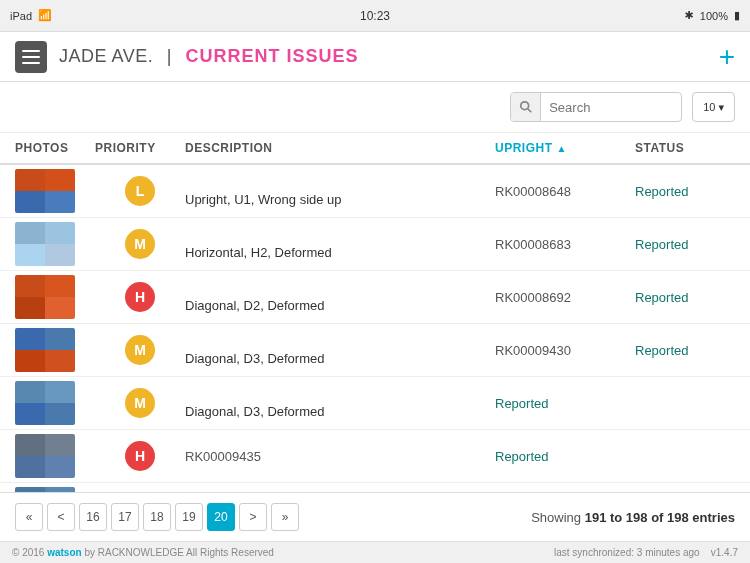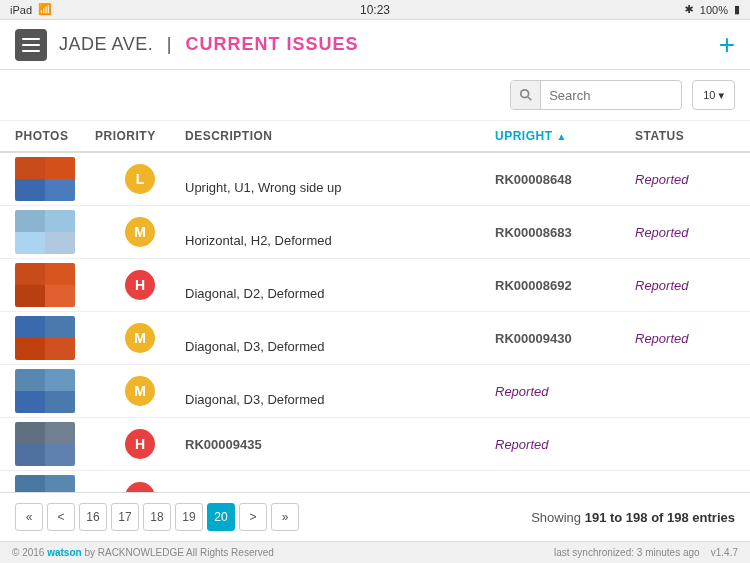--- a/index.html
+++ b/index.html
@@ -1,21 +1,21 @@
 <!DOCTYPE html>
 <html><head>
   <meta charset="utf-8">
   <style>
     * { box-sizing: border-box; margin: 0; padding: 0; }
     body { font-family: -apple-system, 'Helvetica Neue', Arial, sans-serif; background: #f5f5f5; width: 750px; height: 563px; overflow: hidden; font-size: 14px; color: #333; }
 
     
     .status-bar {
       background: #f0f0f0;
-      height: 20px;
+      height: 32px;
       display: flex;
       align-items: center;
       justify-content: space-between;
       padding: 0 10px;
       font-size: 11px;
       color: #333;
       border-bottom: 1px solid #ddd;
     }
     .status-bar-left { display: flex; align-items: center; gap: 6px; }
     .status-bar-center { position: absolute; left: 50%; transform: translateX(-50%); font-size: 12px; font-weight: 500; }
@@ -149,22 +149,22 @@
       border-radius: 50%;
       display: flex; align-items: center; justify-content: center;
       font-weight: 700; font-size: 14px; color: white;
       margin: 0 auto;
     }
     .priority-l { background: #f0b429; }
     .priority-m { background: #f0b429; }
     .priority-h { background: #e84040; }
 
     .desc-cell { font-size: 13px; color: #333; margin-top: 16px; }
-    .upright-cell { font-size: 13px; color: #555; font-weight: bold; }
-    .status-cell { font-size: 13px; color: #701a75; font-style: italic; }
+    .upright-cell { font-size: 13px; color: #555; }
+    .status-cell { font-size: 13px; color: #0f766e; }
 
     
     .footer {
       background: white;
       border-top: 1px solid #ddd;
       padding: 10px 15px;
       display: flex;
       align-items: center;
       justify-content: space-between;
       position: absolute;

